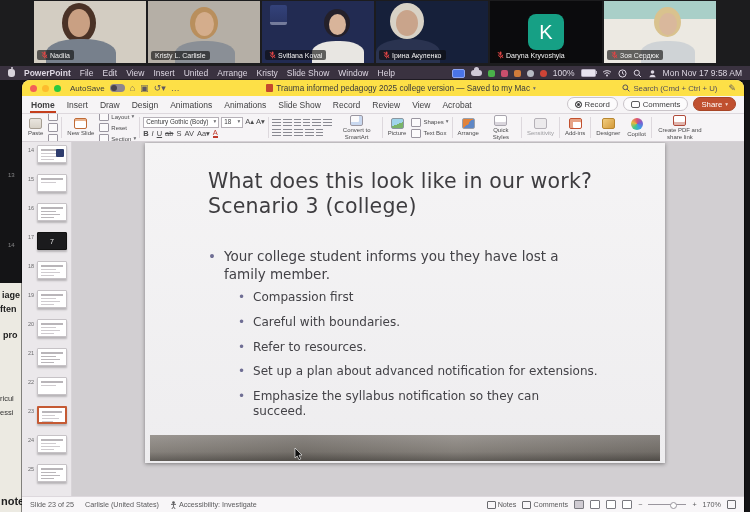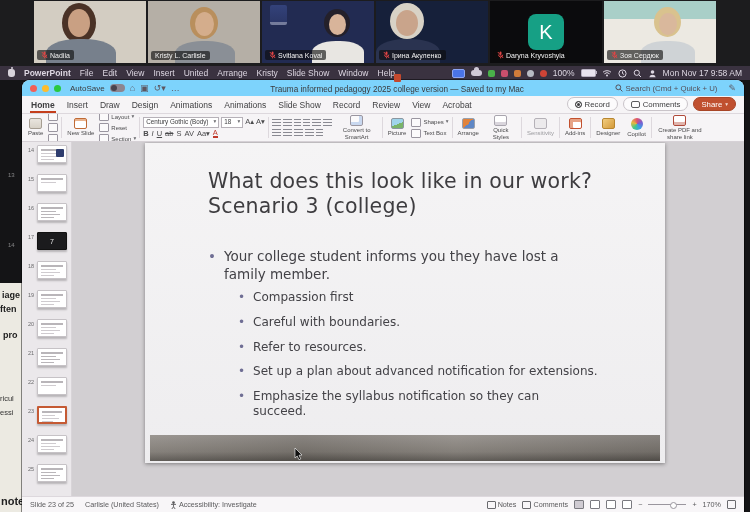--- a/index.html
+++ b/index.html
@@ -68,27 +68,27 @@
   .f3{top:224px;left:0px;font-weight:bold;font-size:9px;color:#1d1d1d;}
   .f4{top:250px;left:3px;font-weight:bold;font-size:9px;color:#1d1d1d;}
   .f5{top:314px;left:0px;font-size:7.5px;color:#333;}
   .f6{top:328px;left:0px;font-size:7.5px;color:#333;}
   .f7{top:415px;left:1px;font-weight:bold;font-size:11px;color:#222;}
 
   
   .win{position:absolute;left:22px;top:80px;right:6px;bottom:0;background:#f6f4f6;
        border-radius:8px 8px 0 0;display:flex;flex-direction:column;
        box-shadow:0 0 0 1px rgba(0,0,0,.45);}
-  .titlebar{height:16px;background:#7dd3fc;border-radius:8px 8px 0 0;display:flex;
+  .titlebar{height:16px;background:#fde047;border-radius:8px 8px 0 0;display:flex;
             align-items:center;padding:0 8px;gap:5px;font-size:8px;color:#3b3b3d;flex:none;}
   .tl{width:7px;height:7px;border-radius:50%;}
   .toggle{width:15px;height:8px;border-radius:4px;background:#8d8590;position:relative;}
   .toggle:after{content:"";position:absolute;left:1px;top:1px;width:6px;height:6px;border-radius:50%;background:#4a434e;}
   .tbicon{color:#5d5660;font-size:9px;line-height:1;}
-  .doc-title{margin:0 auto;display:flex;align-items:center;gap:3px;font-size:8.2px;color:#3a3a3c;flex-direction:column;}
+  .doc-title{margin:0 auto;display:flex;align-items:center;gap:3px;font-size:8.2px;color:#3a3a3c;}
   .docicon{width:7px;height:8px;background:#c4492e;border-radius:1px;}
   .searchbox{display:flex;align-items:center;gap:3px;color:#55505a;font-size:7.8px;}
 
   .tabrow{height:17px;display:flex;align-items:flex-end;padding:0 8px;gap:10px;
           background:#f6f4f6;border-bottom:1px solid #ddd8dd;font-size:8.5px;color:#3f3f41;flex:none;}
   .tab{padding:2px 1px 3px;cursor:default;}
   .tab.active{font-weight:bold;border-bottom:2px solid #c43e1c;padding-bottom:1px;}
   .tab-actions{margin-left:auto;display:flex;align-items:center;gap:5px;padding-bottom:2px;}
   .pill{display:flex;align-items:center;gap:3px;border:1px solid #c9c4c9;background:#fcfbfc;
         border-radius:8px;padding:1.5px 7px;font-size:7.8px;color:#3c3c3e;}
@@ -342,21 +342,21 @@
       <span class="doc-title">
         <span class="docicon"></span>
         <span>Trauma informed pedagogy 2025 college version — Saved to my Mac</span>
         <span class="chev">▾</span>
       </span>
       <span class="searchbox">
         <svg width="8" height="8">
             <circle cx="3.3" cy="3.3" r="2.4" stroke="#55505a" fill="none"></circle>
             <line x1="5.2" y1="5.2" x2="7.4" y2="7.4" stroke="#55505a"></line>
           </svg>
-        <span>Search (Cmd + Quick + U)</span>
+        <span>Search (Cmd + Ctrl + U)</span>
       </span>
       <span class="tbicon" style="margin-left:6px">✎</span>
     </div>
 
     <div class="tabrow">
       <div class="tab active">Home</div>
         <div class="tab">Insert</div>
         <div class="tab">Draw</div>
         <div class="tab">Design</div>
         <div class="tab">Animations</div>

